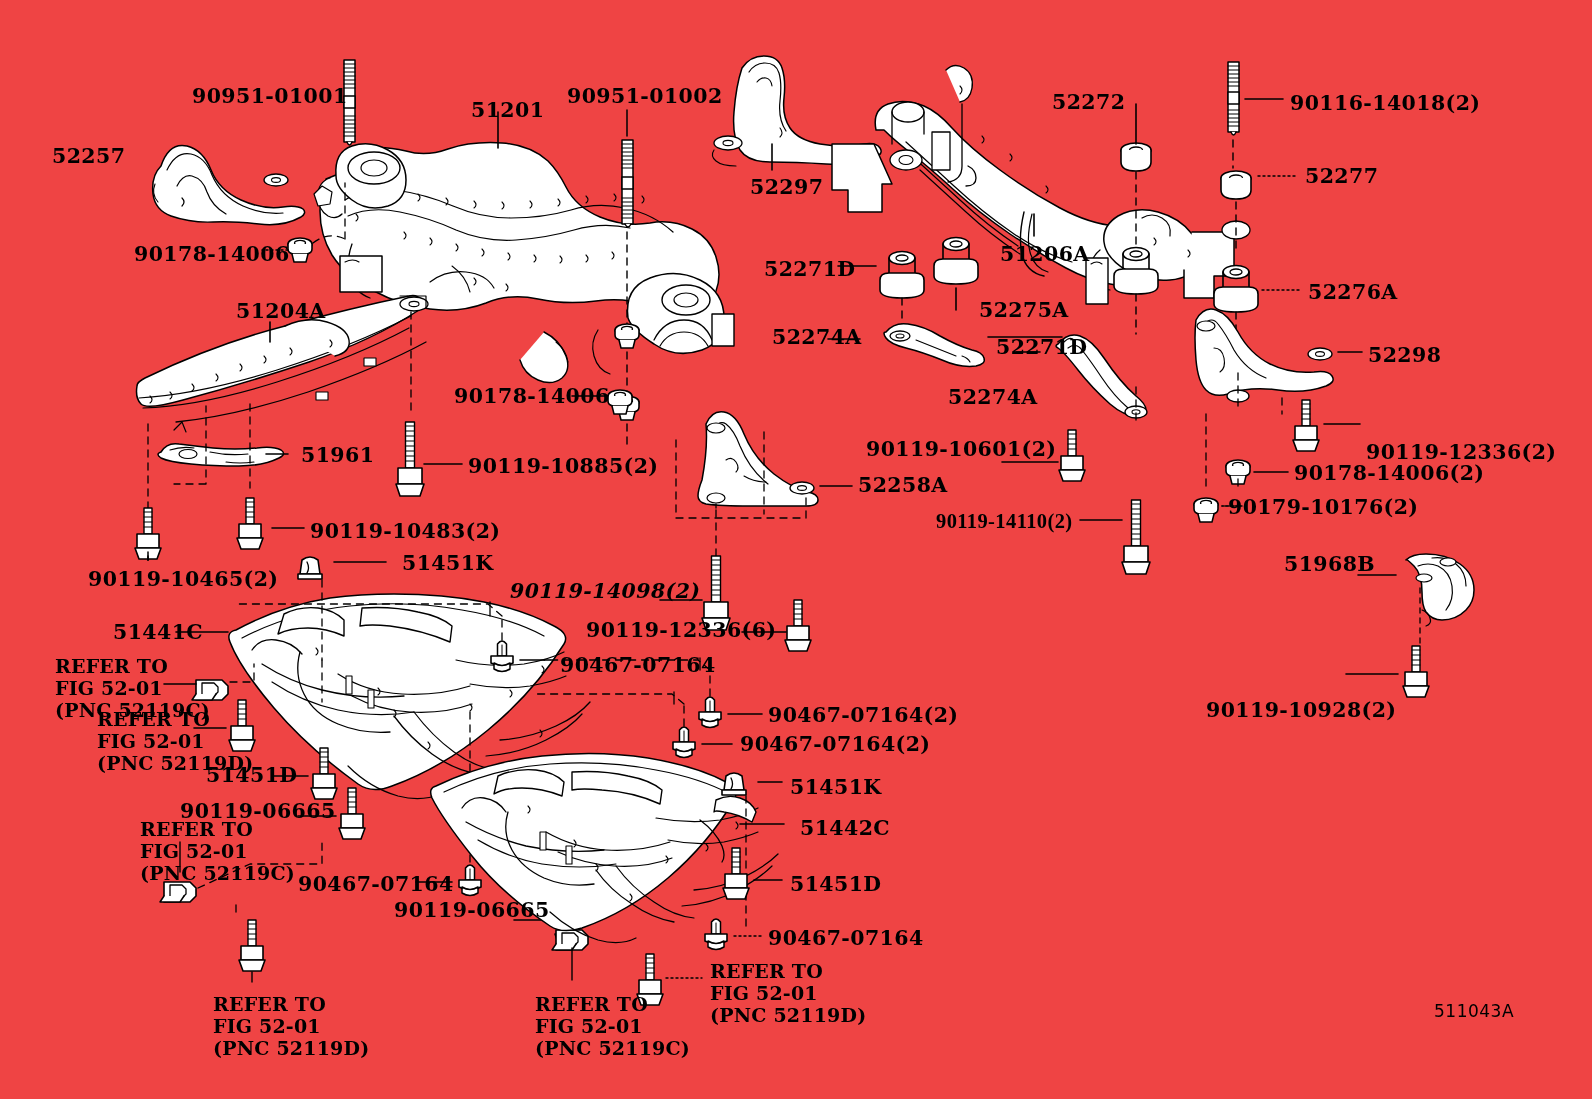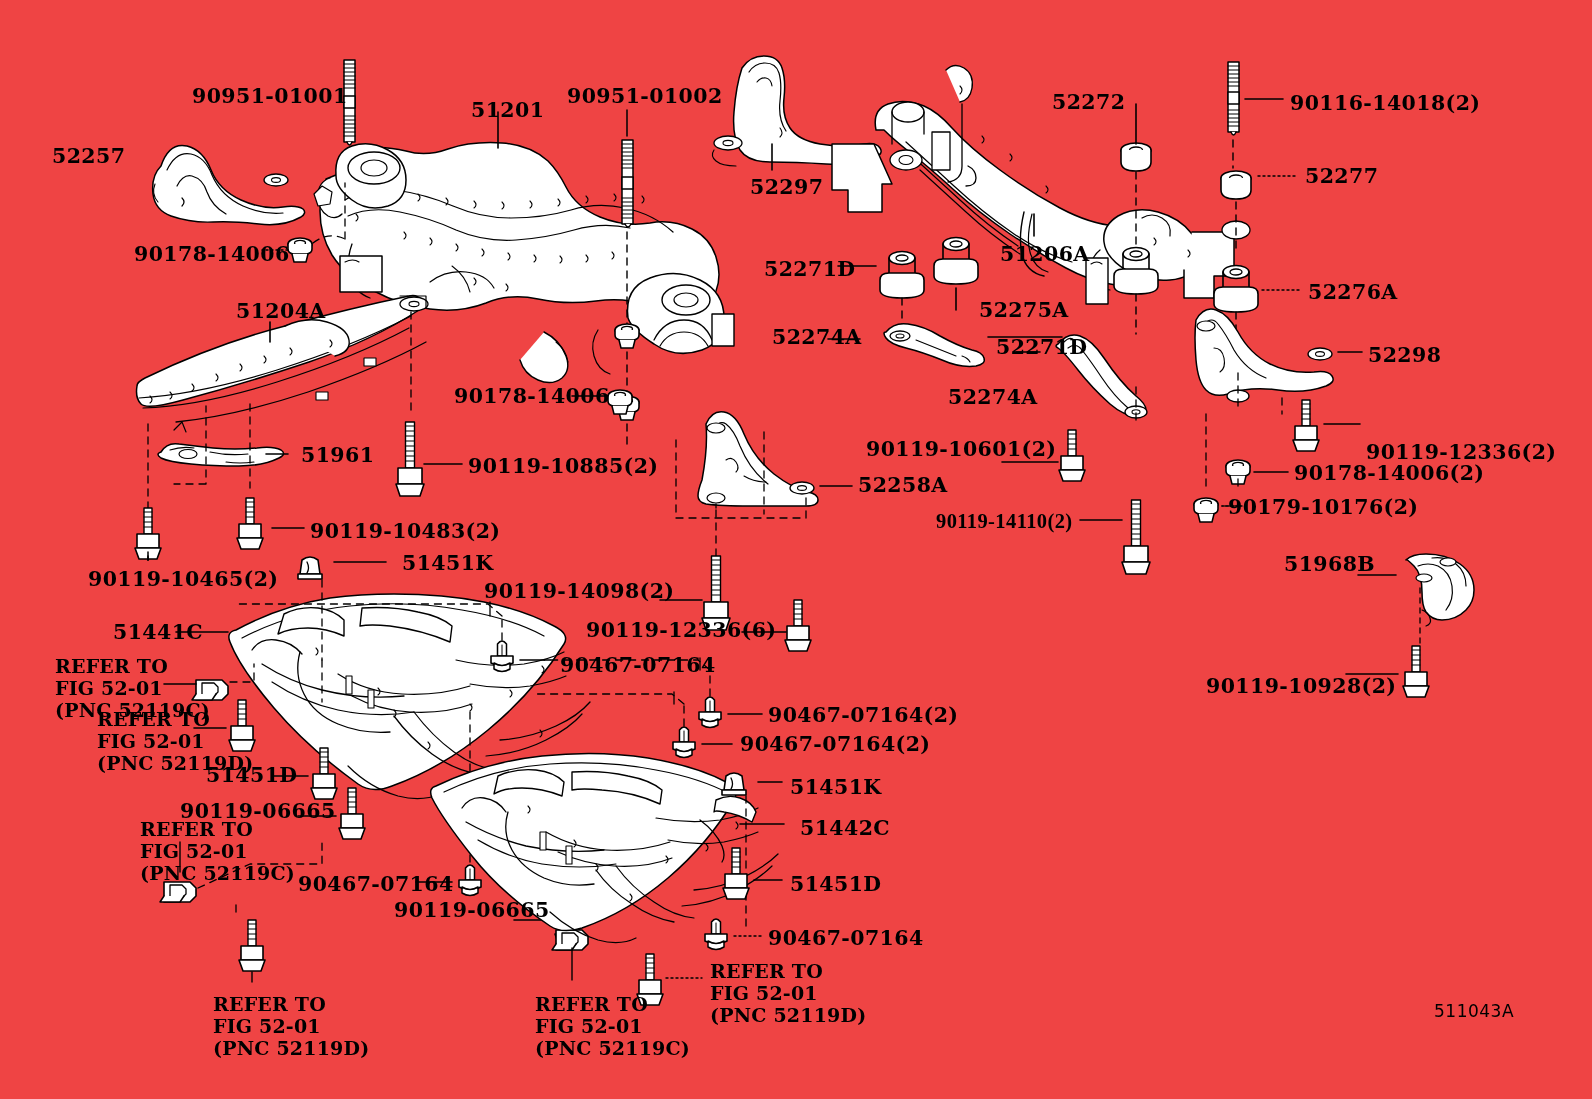--- a/index.html
+++ b/index.html
@@ -639,25 +639,25 @@
       <div class="lbl" style="left: 301px; top: 445px;">51961</div>
       <div class="lbl" style="left: 468px; top: 456px;">90119-10885(2)</div>
       <div class="lbl" style="left: 1294px; top: 463px;">90178-14006(2)</div>
       <div class="lbl" style="left: 858px; top: 475px;">52258A</div>
       <div class="lbl" style="left: 1228px; top: 497px;">90179-10176(2)</div>
       <div class="lbl" style="left: 310px; top: 521px;">90119-10483(2)</div>
       <div class="lbl" style="left: 936px; top: 511px; font-family: Liberation Serif, serif;">90119-14110(2)</div>
       <div class="lbl" style="left: 1284px; top: 554px;">51968B</div>
       <div class="lbl" style="left: 402px; top: 553px;">51451K</div>
       <div class="lbl" style="left: 88px; top: 569px;">90119-10465(2)</div>
-      <div class="lbl" style="left: 484px; top: 581px;">90119-14098(2)</div>
+      <div class="lbl" style="left: 510px; top: 581px; font-style: italic;">90119-14098(2)</div>
       <div class="lbl" style="left: 586px; top: 620px;">90119-12336(6)</div>
       <div class="lbl" style="left: 113px; top: 622px;">51441C</div>
       <div class="lbl" style="left: 560px; top: 655px;">90467-07164</div>
-      <div class="lbl" style="left: 1206px; top: 676px;">90119-10928(2)</div>
+      <div class="lbl" style="left: 1206px; top: 700px;">90119-10928(2)</div>
       <div class="lbl" style="left: 768px; top: 705px;">90467-07164(2)</div>
       <div class="lbl" style="left: 740px; top: 734px;">90467-07164(2)</div>
       <div class="lbl" style="left: 206px; top: 765px;">51451D</div>
       <div class="lbl" style="left: 790px; top: 777px;">51451K</div>
       <div class="lbl" style="left: 180px; top: 801px;">90119-06665</div>
       <div class="lbl" style="left: 800px; top: 818px;">51442C</div>
       <div class="lbl" style="left: 298px; top: 874px;">90467-07164</div>
       <div class="lbl" style="left: 790px; top: 874px;">51451D</div>
       <div class="lbl" style="left: 394px; top: 900px;">90119-06665</div>
       <div class="lbl" style="left: 768px; top: 928px;">90467-07164</div>

